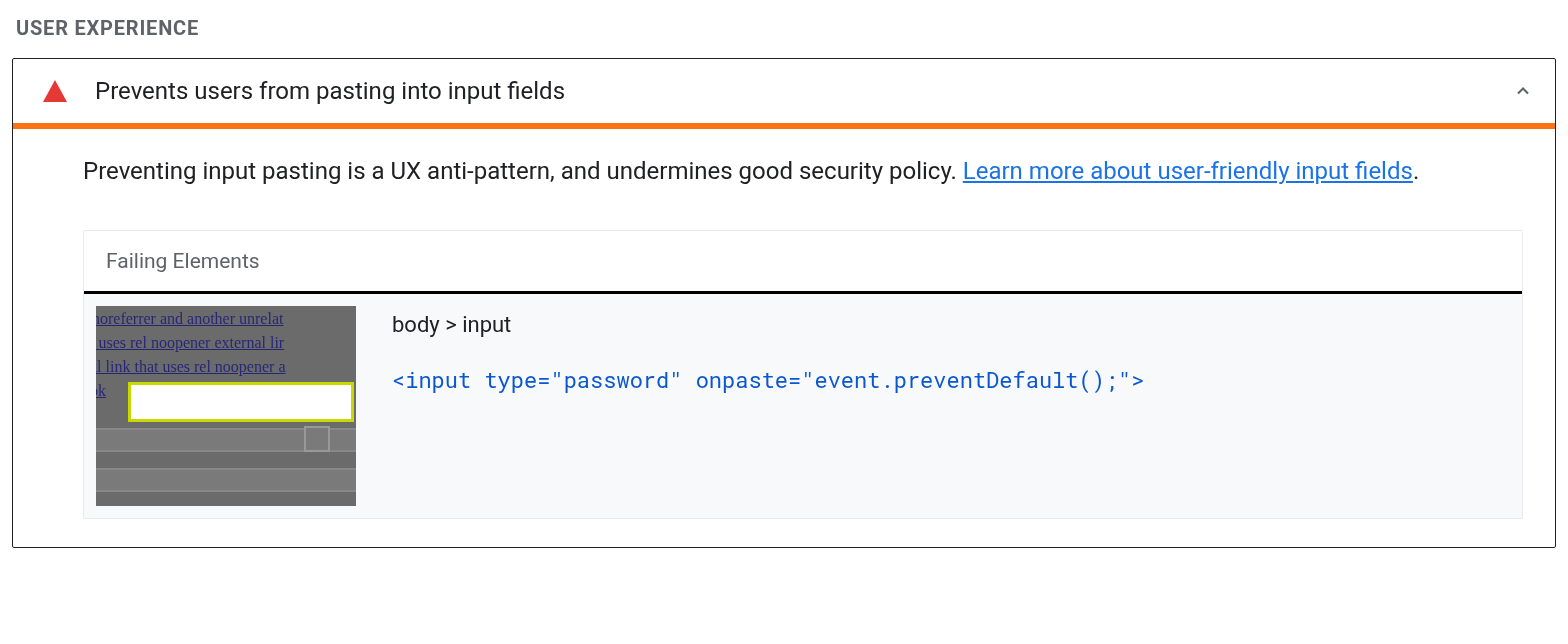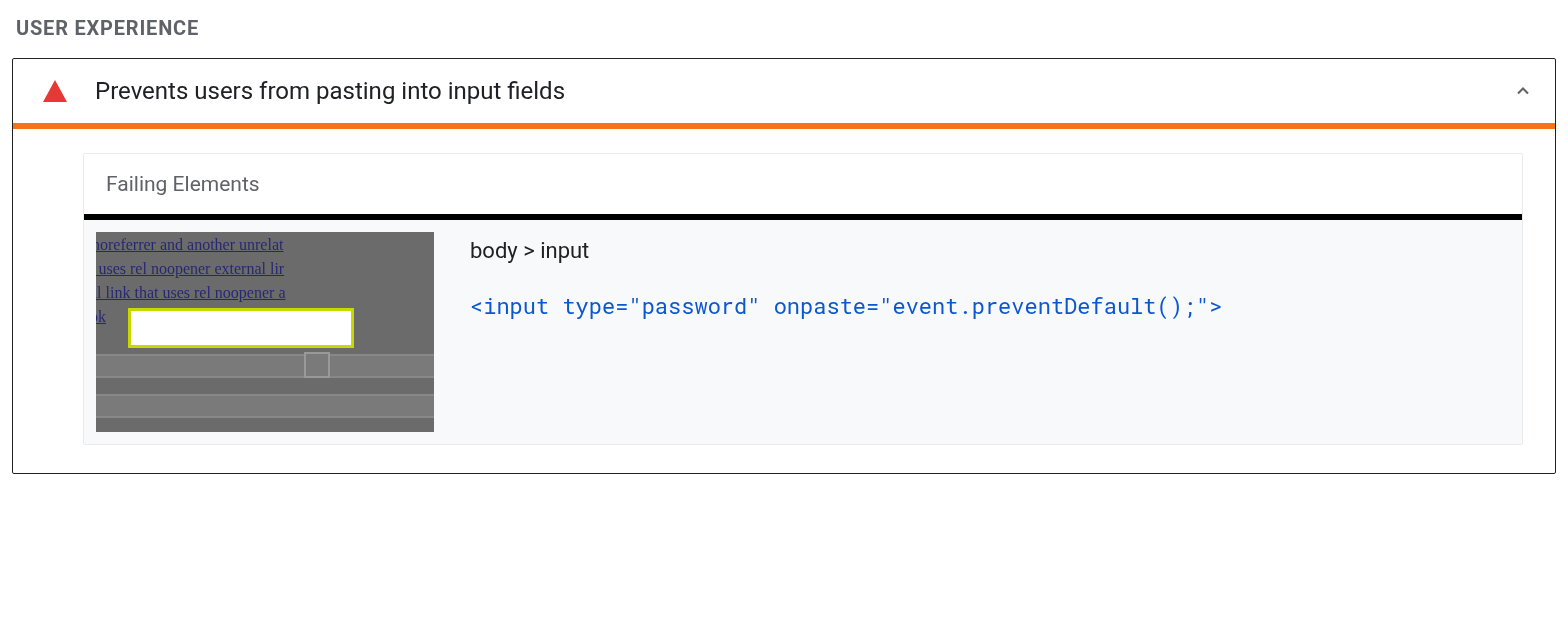--- a/index.html
+++ b/index.html
@@ -73,31 +73,31 @@
       text-decoration: underline;
     }
     .details-box {
       border: 1px solid #e8eaed;
       border-radius: 2px;
     }
     .details-header {
       padding: 18px 22px;
       font-size: 21px;
       color: #5f6368;
-      border-bottom: 6px solid #000000;
+      border-bottom: 3px solid #000000;
       background: #fff;
     }
     .details-row {
       display: flex;
       padding: 12px;
       background: #f8f9fa;
       gap: 36px;
     }
     .thumbnail {
-      width: 338px;
+      width: 260px;
       height: 200px;
       background: #6b6b6b;
       flex-shrink: 0;
       position: relative;
       overflow: hidden;
       padding-left: 14px;
     }
     .thumb-text-line {
       position: absolute;
       font-size: 16px;
@@ -178,20 +178,23 @@
     <div class="audit-icon"></div>
     <div class="audit-title">Prevents users from pasting into input fields</div>
     <div class="chevron">
       <svg viewBox="0 0 24 24" fill="none" stroke="currentColor" stroke-width="2.5">
         <polyline points="6 15 12 9 18 15"></polyline>
       </svg>
     </div>
   </div>
 
   <div class="audit-body">
+    <p class="audit-description">
+      <span>Preventing input pasting is a UX anti-pattern, and undermines good security policy. </span><a href="#" class="learn-more">Learn more about user-friendly input fields</a><span>.</span>
+    </p>
 
     <div class="details-box">
       <div class="details-header">Failing Elements</div>
       <div class="details-row">
         <div class="thumbnail">
           <div class="thumb-text-line thumb-line1">noreferrer and another unrelat</div>
           <div class="thumb-text-line thumb-line2">t uses rel noopener external lir</div>
           <div class="thumb-text-line thumb-line3">al link that uses rel noopener a</div>
           <div class="thumb-text-line thumb-line4">ok</div>
           <div class="thumb-input-highlight"></div>

